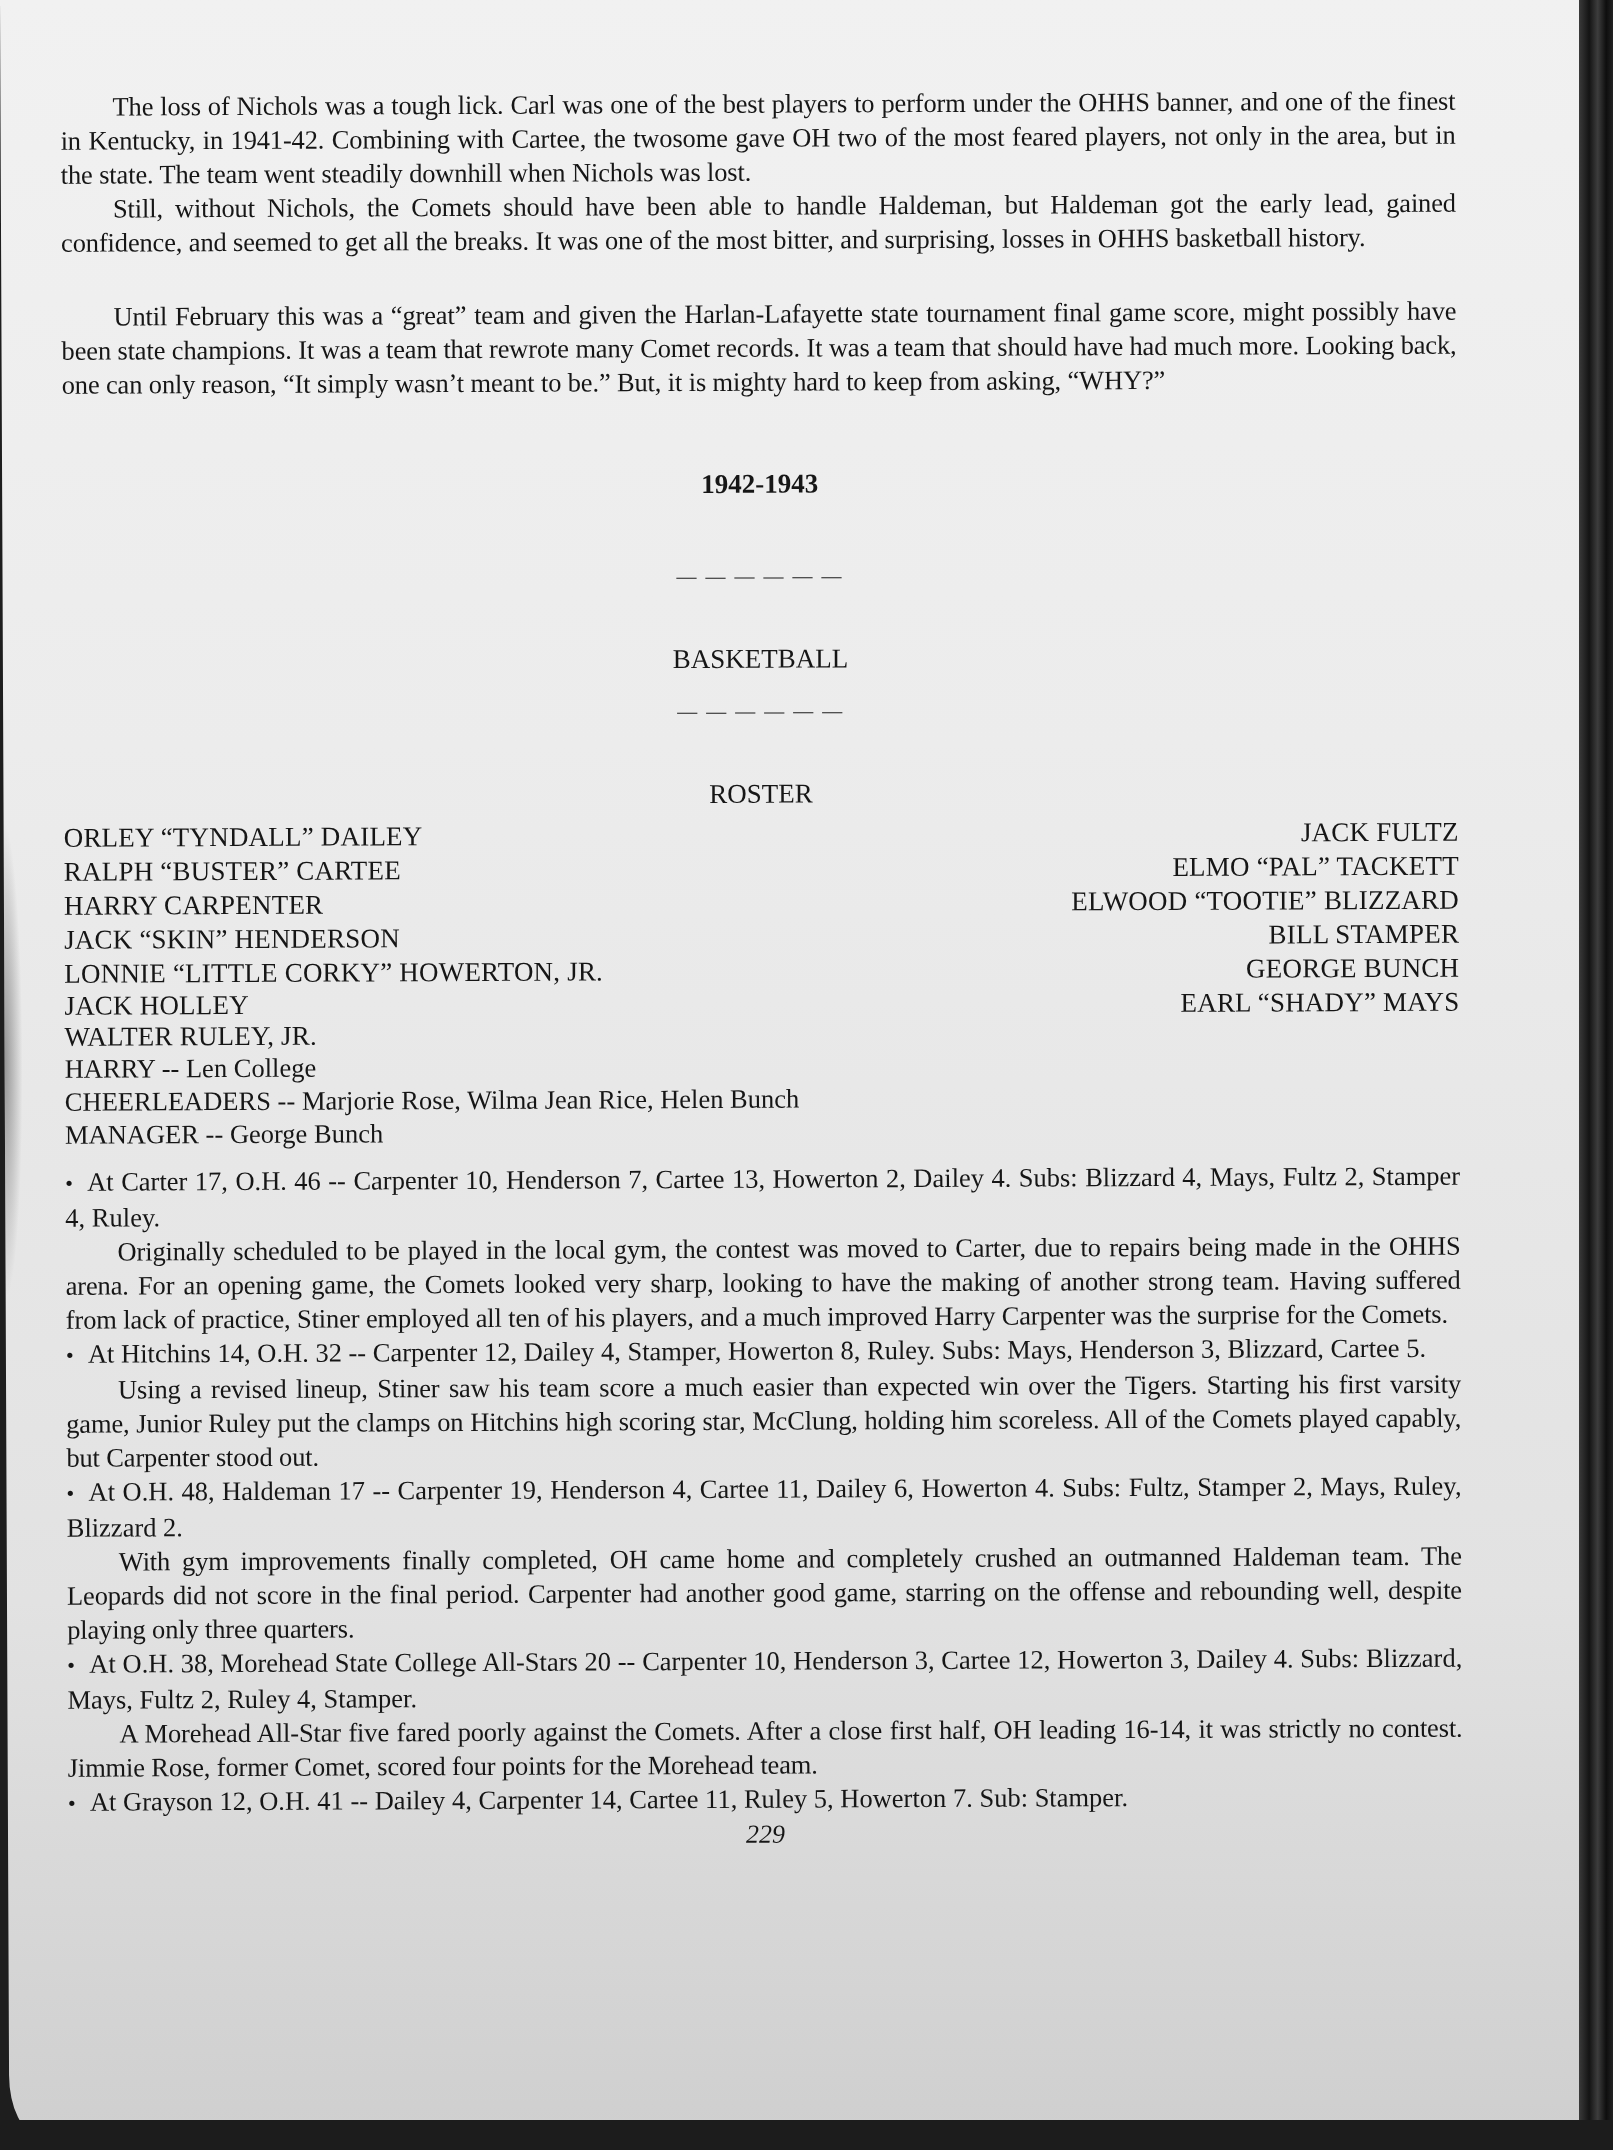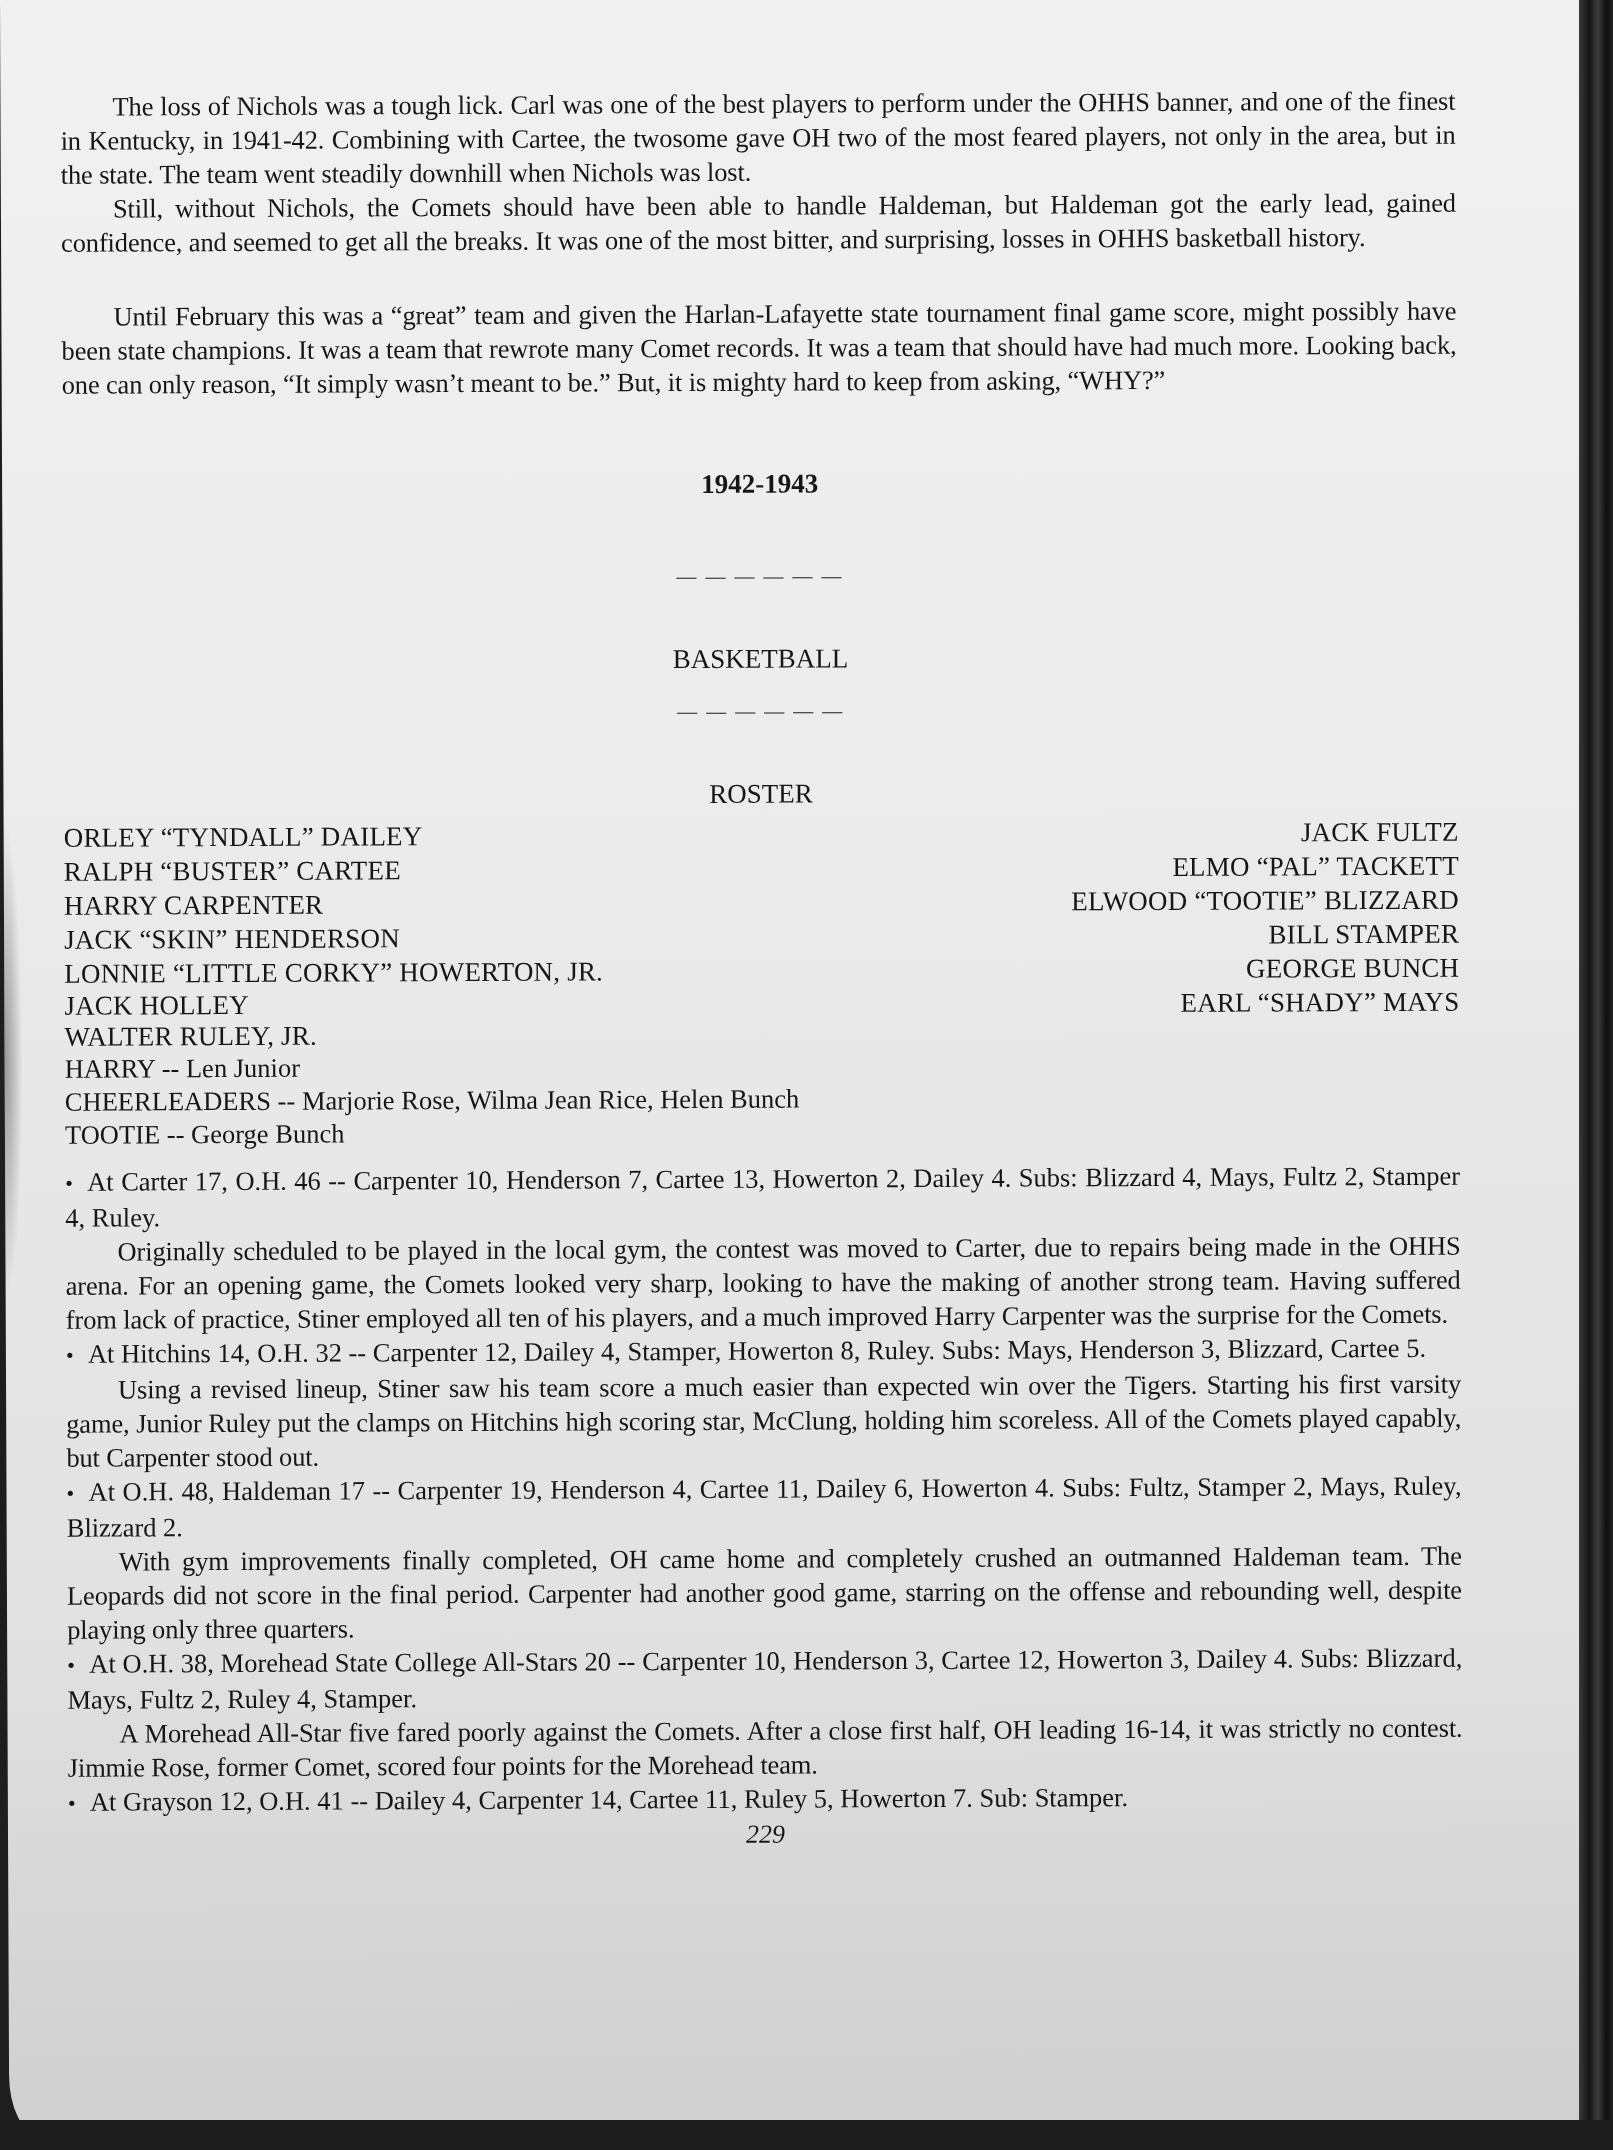--- a/index.html
+++ b/index.html
@@ -158,27 +158,27 @@
       <div class="roster-left">
         <div class="roster-name">ORLEY “TYNDALL” DAILEY</div>
         <div class="roster-name">RALPH “BUSTER” CARTEE</div>
         <div class="roster-name">HARRY CARPENTER</div>
         <div class="roster-name">JACK “SKIN” HENDERSON</div>
         <div class="roster-name">LONNIE “LITTLE CORKY” HOWERTON, JR.</div>
         <div class="roster-name tight">JACK HOLLEY</div>
         <div class="roster-name tight">WALTER RULEY, JR.</div>
 
         <div class="staff-line">
-          <span>HARRY</span><span> -- </span><span>Len Junior</span>
+          <span>HARRY</span><span> -- </span><span>Len College</span>
         </div>
         <div class="staff-line">
           <span>CHEERLEADERS</span><span> -- </span><span>Marjorie Rose, Wilma Jean Rice, Helen Bunch</span>
         </div>
         <div class="staff-line">
-          <span>TOOTIE</span><span> -- </span><span>George Bunch</span>
+          <span>MANAGER</span><span> -- </span><span>George Bunch</span>
         </div>
       </div>
 
       <div class="roster-right">
         <div class="roster-name">JACK FULTZ</div>
         <div class="roster-name">ELMO “PAL” TACKETT</div>
         <div class="roster-name">ELWOOD “TOOTIE” BLIZZARD</div>
         <div class="roster-name">BILL STAMPER</div>
         <div class="roster-name">GEORGE BUNCH</div>
         <div class="roster-name">EARL “SHADY” MAYS</div>

